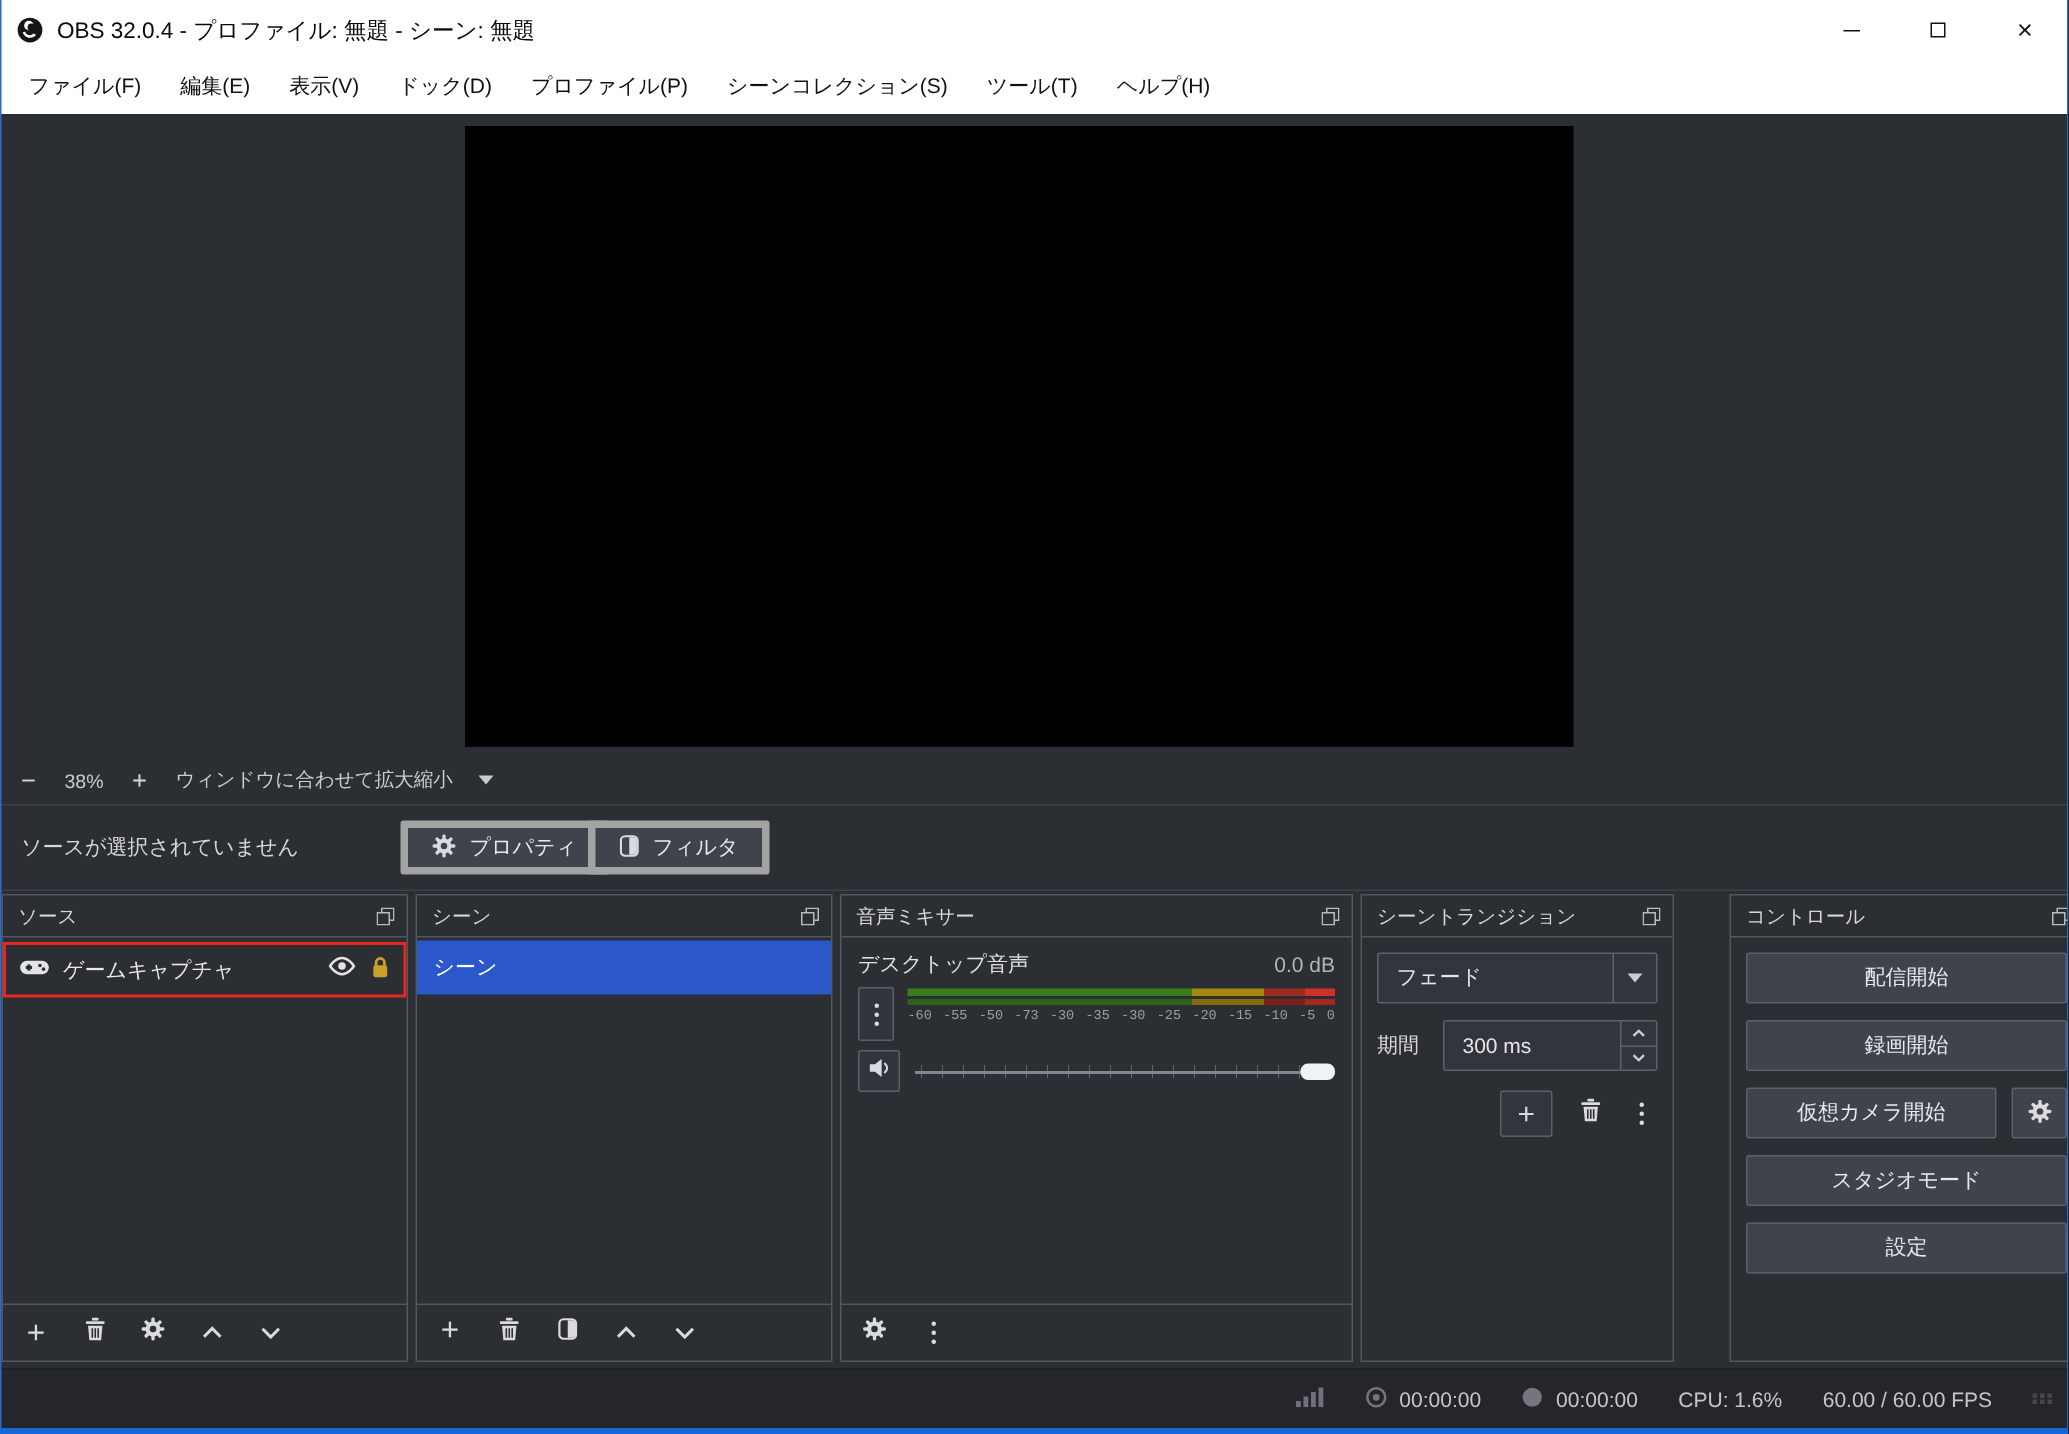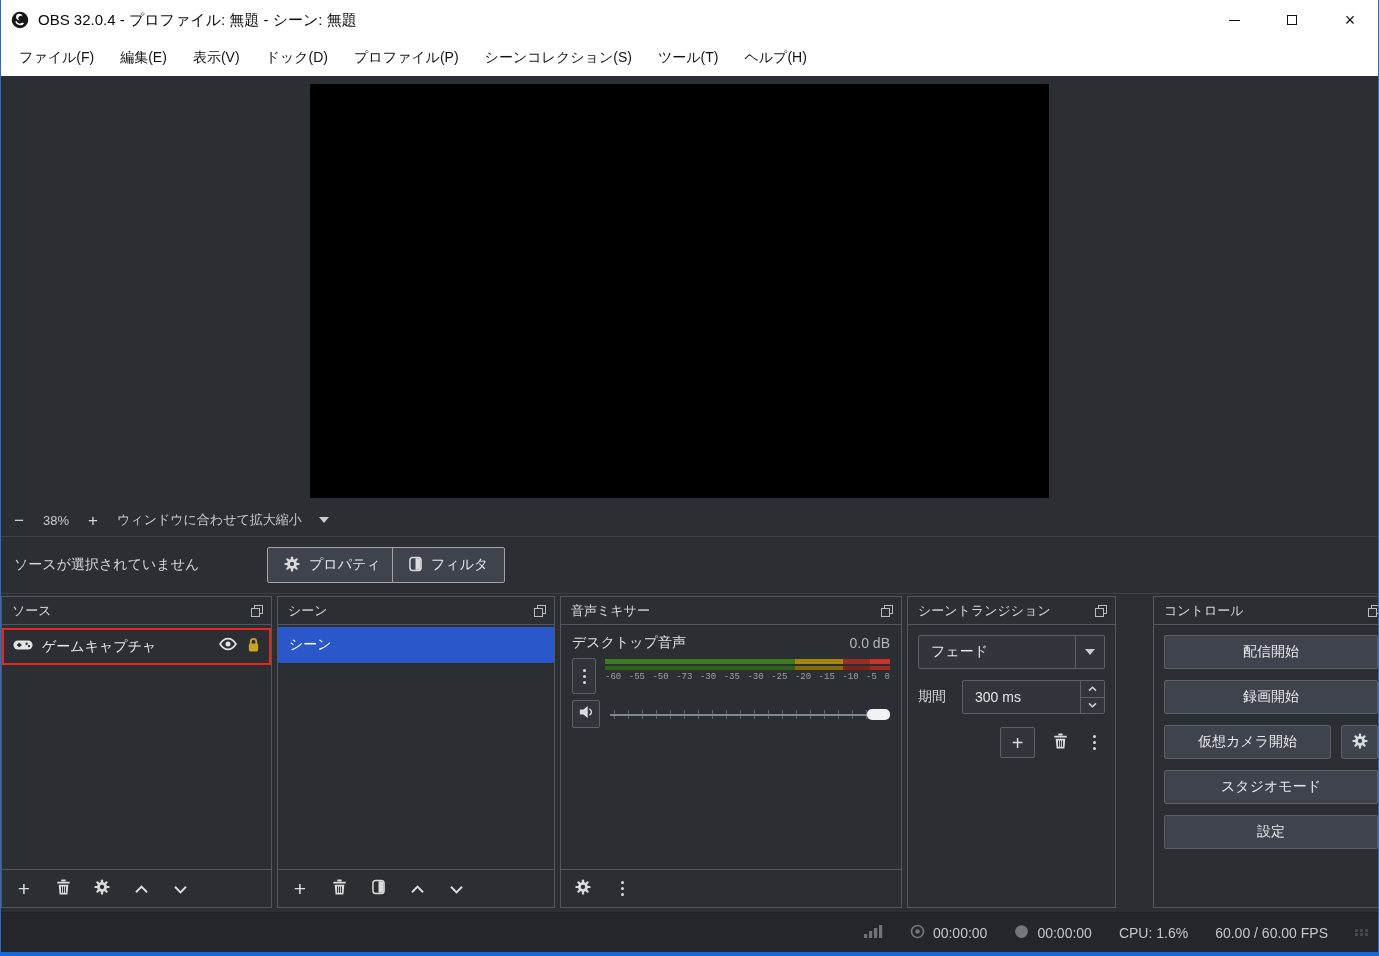--- a/index.html
+++ b/index.html
@@ -26,29 +26,29 @@
 
   .zoom-row{position:absolute;left:12px;top:432px;height:24px;display:flex;align-items:center;gap:17px;color:#c9ccd1;font-size:13px;}
   .zr-btn{font-size:17px;color:#d2d5d9;line-height:1;width:14px;text-align:center;}
   .caret-down{width:0;height:0;border-left:5px solid transparent;border-right:5px solid transparent;border-top:6px solid #c9ccd1;display:inline-block;}
 
   .divider{position:absolute;left:0;width:100%;height:1px;background:#3d4147;}
   .d1{top:460px;} .d2{top:517px;}
 
   .source-toolbar{position:absolute;left:0;top:461px;width:100%;height:56px;}
   .st-text{position:absolute;left:14px;top:0;height:100%;display:flex;align-items:center;font-size:14px;color:#d6d8db;}
-  .btn{display:inline-flex;align-items:center;gap:9px;padding:0 16px;background:#3e434c;border:1px solid #a3a3a3;border-radius:2px;color:#e6e8ea;font-size:14px;box-sizing:border-box;cursor:default;}
+  .btn{display:inline-flex;align-items:center;gap:9px;padding:0 16px;background:#3e434c;border:5px solid #a3a3a3;border-radius:2px;color:#e6e8ea;font-size:14px;box-sizing:border-box;cursor:default;}
   .props-btn{position:absolute;left:267px;top:10px;height:36px;}
   .filters-btn{position:absolute;left:392px;top:10px;height:36px;}
   .btn .hole{fill:#3e434c;}
 
   
   .dock{position:absolute;top:520px;height:312px;background:#2b2e33;border:1px solid #53575e;box-sizing:border-box;display:flex;flex-direction:column;}
   .dock-sources{left:1px;width:271px;}
-  .dock-scenes{left:277px;width:278px;}
+  .dock-scenes{left:277px;width:278px;font-family:Liberation Mono, monospace;}
   .dock-mixer{left:560px;width:342px;}
   .dock-transitions{left:907px;width:209px;}
   .dock-controls{left:1121px;width:236px;margin-left:32px;}
   .dock-header{height:27px;flex:0 0 27px;display:flex;align-items:center;padding:0 8px 0 10px;border-bottom:1px solid #53575e;color:#d6d8db;font-size:13px;}
   .popout{margin-left:auto;display:flex;}
   .dock-body{flex:1;position:relative;overflow:hidden;}
   .dock-footer{flex:0 0 37px;border-top:1px solid #53575e;display:flex;align-items:center;padding:0 13px;gap:21px;}
   .icon-btn{display:flex;align-items:center;justify-content:center;min-width:18px;height:24px;cursor:default;}
   .plus-glyph{font-size:21px;color:#d9dbde;line-height:20px;font-weight:400;}
 

